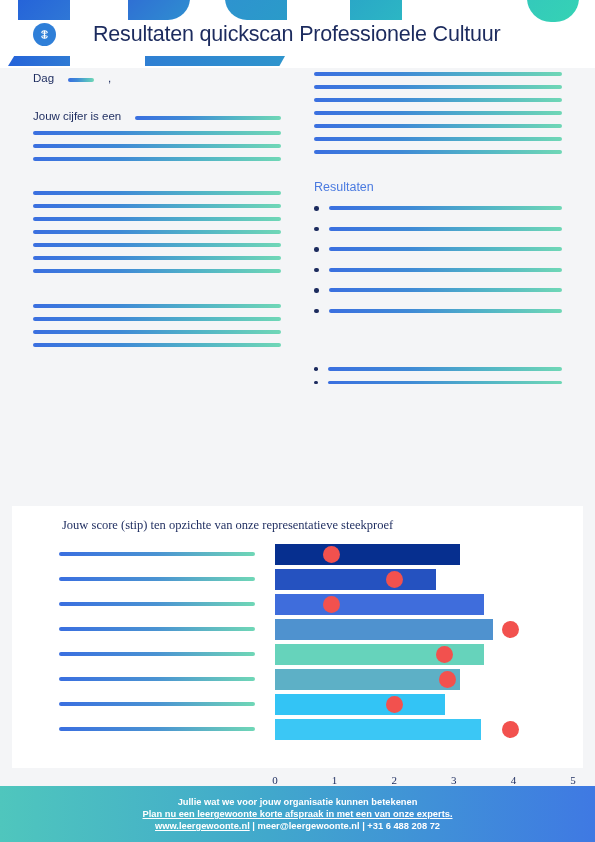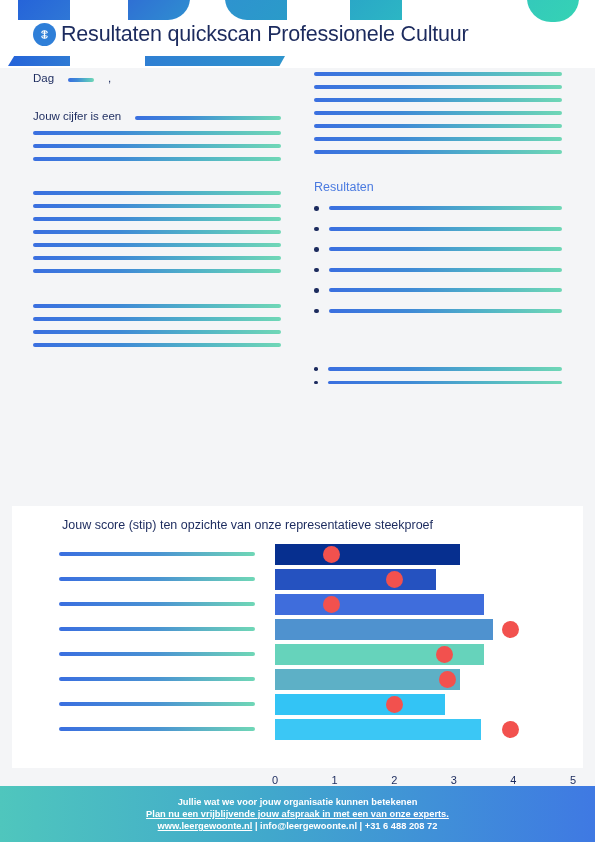--- a/index.html
+++ b/index.html
@@ -35,20 +35,21 @@
   .title-row { position: absolute; left: 33px; top: 22px; display: flex; align-items: center; gap: 5px; }
   .logo-badge {
     width: 23px; height: 23px; border-radius: 50%;
     background: #2f7fd8; display: flex; align-items: center; justify-content: center;
     flex: 0 0 auto;
   }
   .logo-badge svg { display: block; }
   .doc-title {
     font-size: 21.5px; color: #1c2b5e; letter-spacing: -0.2px; white-space: nowrap;
     font-weight: 400;
+    margin-left: 32px;
   }
 
   
   .col-left  { position: absolute; left: 33px;  top: 72px; width: 248px; }
   .col-right { position: absolute; left: 314px; top: 72px; width: 248px; }
 
   .ln { height: 4px; border-radius: 2px;
         background: linear-gradient(90deg, #3a6fe0 0%, #3f8ad6 35%, #52b5c6 68%, #6fd7b6 100%); }
 
   .inline-row { display: flex; align-items: baseline; gap: 14px; }
@@ -60,20 +61,21 @@
   .spacer-lg { height: 26px; }
 
   .bullet-row { display: flex; align-items: center; gap: 10px; }
   .bullet-dot { width: 4.5px; height: 4.5px; border-radius: 50%; background: #1c2b5e; flex: 0 0 auto; }
   .bullet-line { flex: 1 1 auto; }
 
   
   .chart-card {
     position: absolute; left: 12px; top: 506px; width: 571px; height: 262px;
     background: #ffffff;
+    font-family: Liberation Serif, serif;
   }
   .chart-title { position: absolute; left: 50px; top: 12px; font-size: 12.5px; color: #1c2b5e; }
 
   .chart-body { position: absolute; left: 0; top: 36px; width: 571px; height: 200px; }
   .chart-rows { position: absolute; left: 0; top: 0; width: 571px; }
   .chart-row { position: relative; height: 25px; }
   .row-label-line {
     position: absolute; left: 47px; top: 10px; width: 196px; height: 3.5px; border-radius: 2px;
     background: linear-gradient(90deg, #3a6fe0 0%, #4a93d2 50%, #6fd7b6 100%);
   }
@@ -293,19 +295,19 @@
           <span class="tick" style="left: 382.2px;">2</span>
           <span class="tick" style="left: 441.8px;">3</span>
           <span class="tick" style="left: 501.4px;">4</span>
           <span class="tick" style="left: 561px;">5</span>
         </div>
     </div>
   </div>
 
   <div class="footer">
     <div class="f-line">Jullie wat we voor jouw organisatie kunnen betekenen</div>
-    <div class="f-line f-link">Plan nu een vrijblijvende jouw afspraak in met een van onze experts.</div>
+    <div class="f-line f-link">Plan nu een leergewoonte korte afspraak in met een van onze experts.</div>
     <div class="f-contact">
-      <span class="u">www.leergewoonte.nl</span><span> | </span><span>info@leergewoonte.nl</span><span> | </span><span>+31 6 488 208 72</span>
+      <span class="u">www.leergewoonte.nl</span><span> | </span><span>meer@leergewoonte.nl</span><span> | </span><span>+31 6 488 208 72</span>
     </div>
   </div>
 
 </div>
 
 </body></html>

